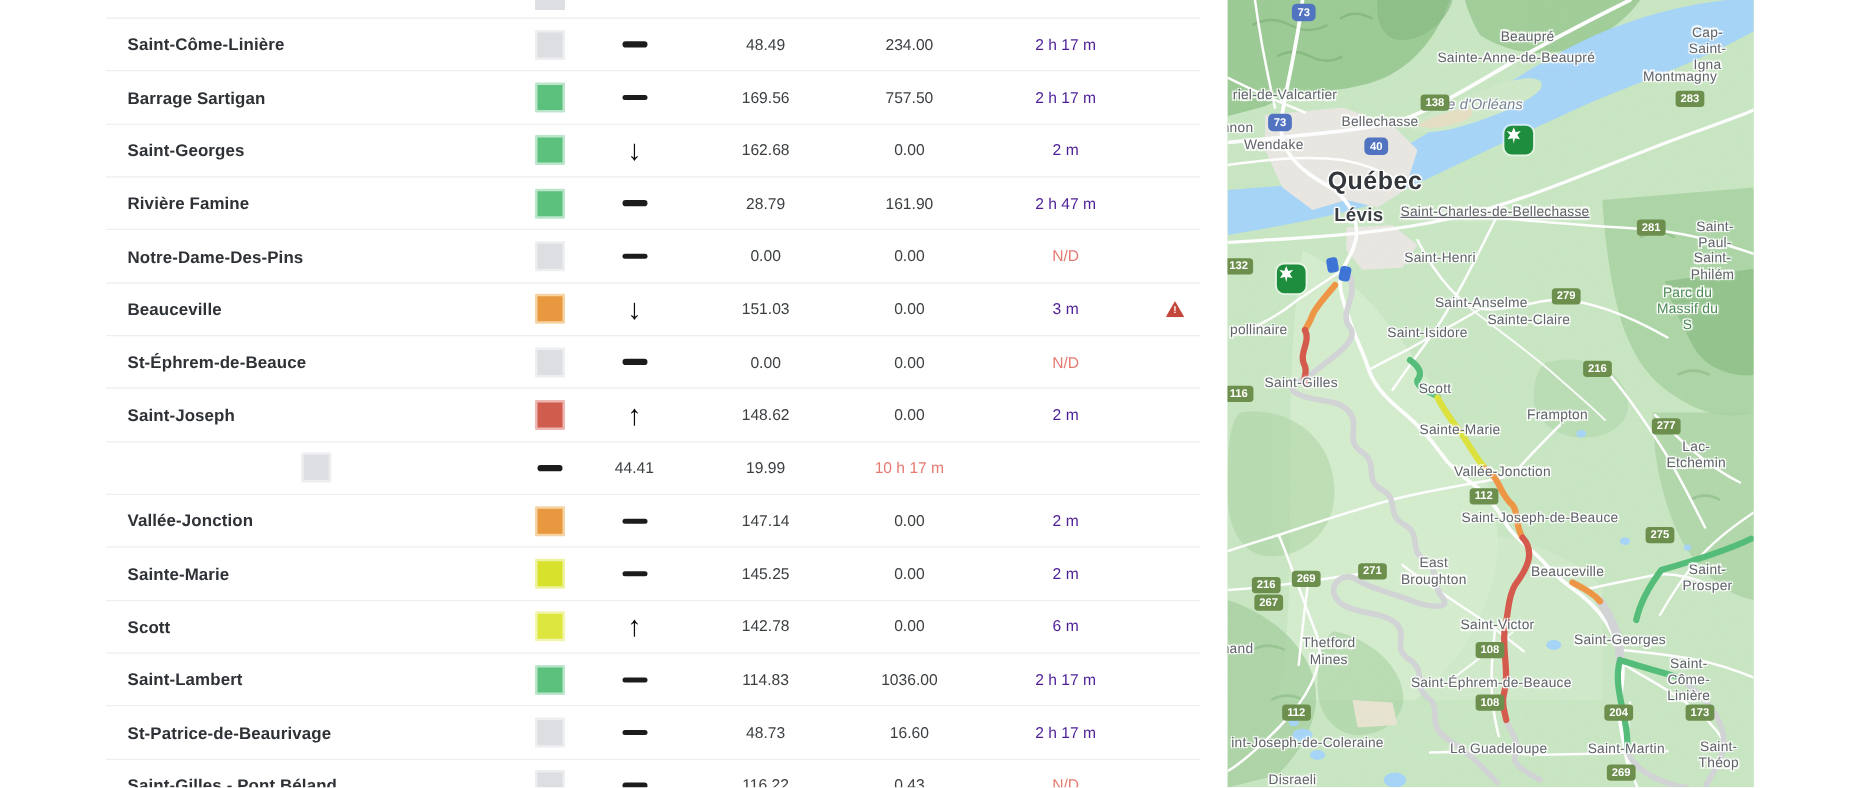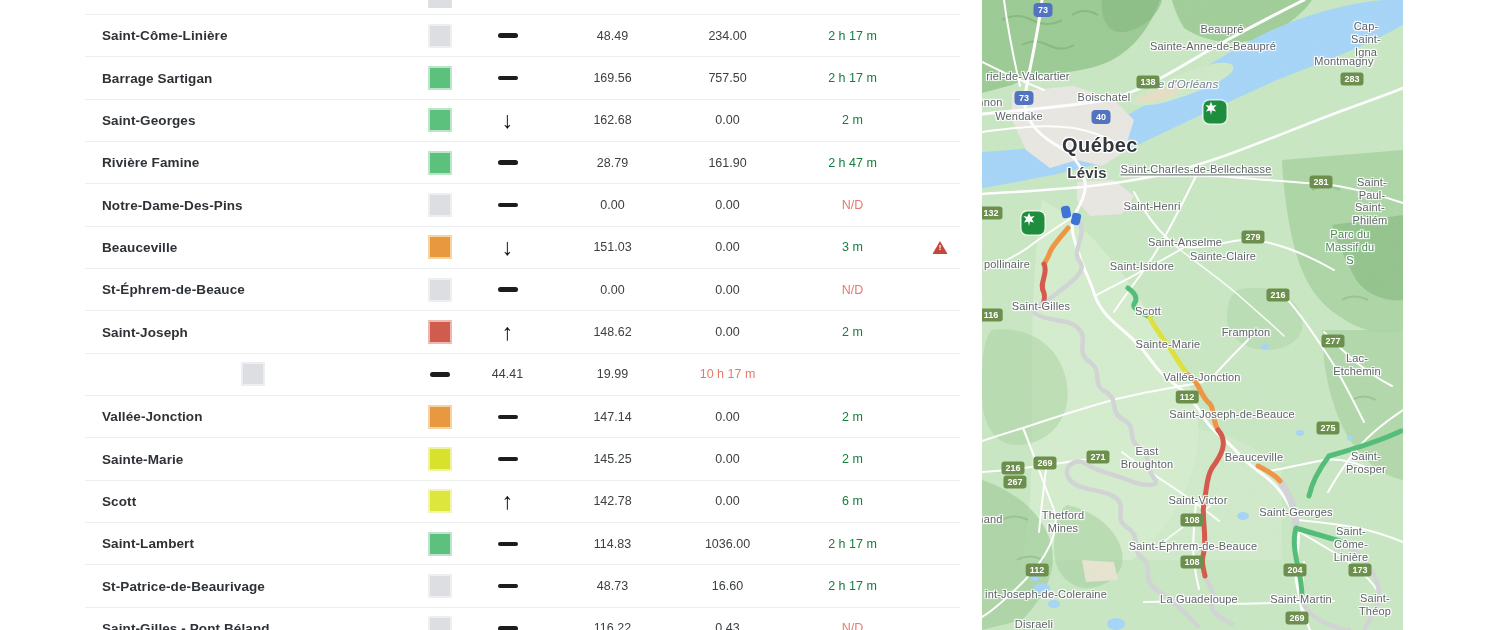--- a/index.html
+++ b/index.html
@@ -11,21 +11,21 @@
   .trow{display:grid;grid-template-columns:335px 40px 95px 115px 115px 135px 40px;
         align-items:center;height:42.35px;border-bottom:1px solid #eceef0;box-sizing:border-box;}
   .trow.partial{height:15px;align-items:start;}
   .name{font-weight:bold;font-size:13.5px;color:#2e3236;padding-left:17px;letter-spacing:.1px;}
   .sw{width:24px;height:24px;border-radius:1px;margin:0 auto;box-sizing:border-box;}
   .sw.sliver{height:8px;margin-top:0;}
   .trendcell{display:flex;justify-content:center;align-items:center;}
   .dash{width:20px;height:4.5px;background:#1c1c1c;border-radius:2.5px;}
   .arrow{font-size:23px;font-weight:bold;color:#0d0d0d;line-height:1;}
   .num{text-align:center;font-size:12.5px;color:#3c4043;}
-  .delay{text-align:center;font-size:12.5px;color:#15803d;}
+  .delay{text-align:center;font-size:12.5px;color:#4c1d95;}
   .delay.red{color:#e57a70;}
   .warncell{display:flex;justify-content:center;align-items:center;}
   .warn{position:relative;width:15px;height:13px;background:#c4473b;
         clip-path:polygon(50% 0,100% 100%,0 100%);}
   .warn::after{content:"!";position:absolute;left:0;right:0;top:3px;text-align:center;
         font-size:8px;color:#fff;font-weight:bold;line-height:1;}
 
   
   .map{position:absolute;left:982px;top:0;width:421px;height:630px;overflow:hidden;
        background:#c9e7c3;}
@@ -353,21 +353,21 @@
         <path stroke="#52bd78" d="M314,528 C309,546 316,563 319,583 C320,590 320,596 320,600"></path>
         <path stroke="#52bd78" d="M317,529 C330,533 344,537 358,541"></path>
       </g>
 
       <rect width="421" height="630" filter="url(#noise)" opacity="0.05"></rect>
     </svg>
     <div id="map-overlays" style="position:absolute;left:0;top:0;width:421px;height:630px;">
         <div class="maplabel" style="left: 46px; top: 77px;">riel-de-Valcartier</div>
         <div class="maplabel" style="left: 8px; top: 103px;">nnon</div>
         <div class="maplabel" style="left: 37px; top: 117px;">Wendake</div>
-        <div class="maplabel" style="left: 122px; top: 98px;">Boischatel</div>
+        <div class="maplabel" style="left: 122px; top: 98px;">Bellechasse</div>
         <div class="maplabel" style="left: 240px; top: 30px;">Beaupré</div>
         <div class="maplabel" style="left: 231px; top: 47px;">Sainte-Anne-de-Beaupré</div>
         <div class="maplabel" style="left: 384px; top: 40px;">Cap-Saint-Igna</div>
         <div class="maplabel" style="left: 362px; top: 62px;">Montmagny</div>
         <div class="maplabel island" style="left: 203px; top: 85px;">Île d'Orléans</div>
         <div class="maplabel" style="left: 214px; top: 170px; text-decoration: underline;">Saint-Charles-de-Bellechasse</div>
         <div class="maplabel" style="left: 390px; top: 189px;">Saint-Paul-</div>
         <div class="maplabel" style="left: 170px; top: 207px;">Saint-Henri</div>
         <div class="maplabel" style="left: 388px; top: 214px;">Saint-Philém</div>
         <div class="maplabel" style="left: 203px; top: 243px;">Saint-Anselme</div>

